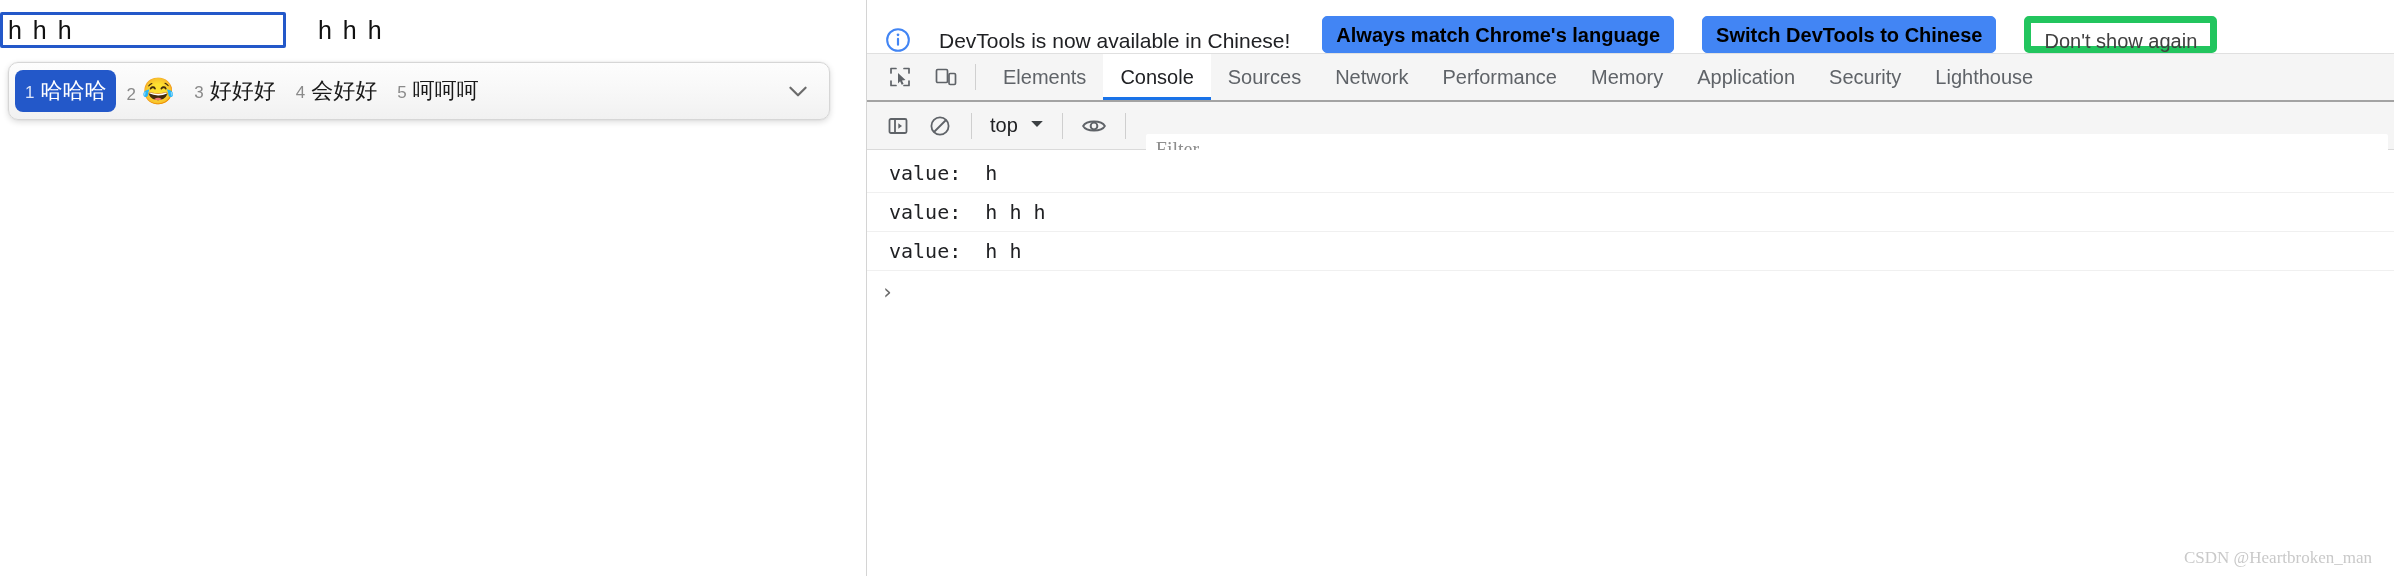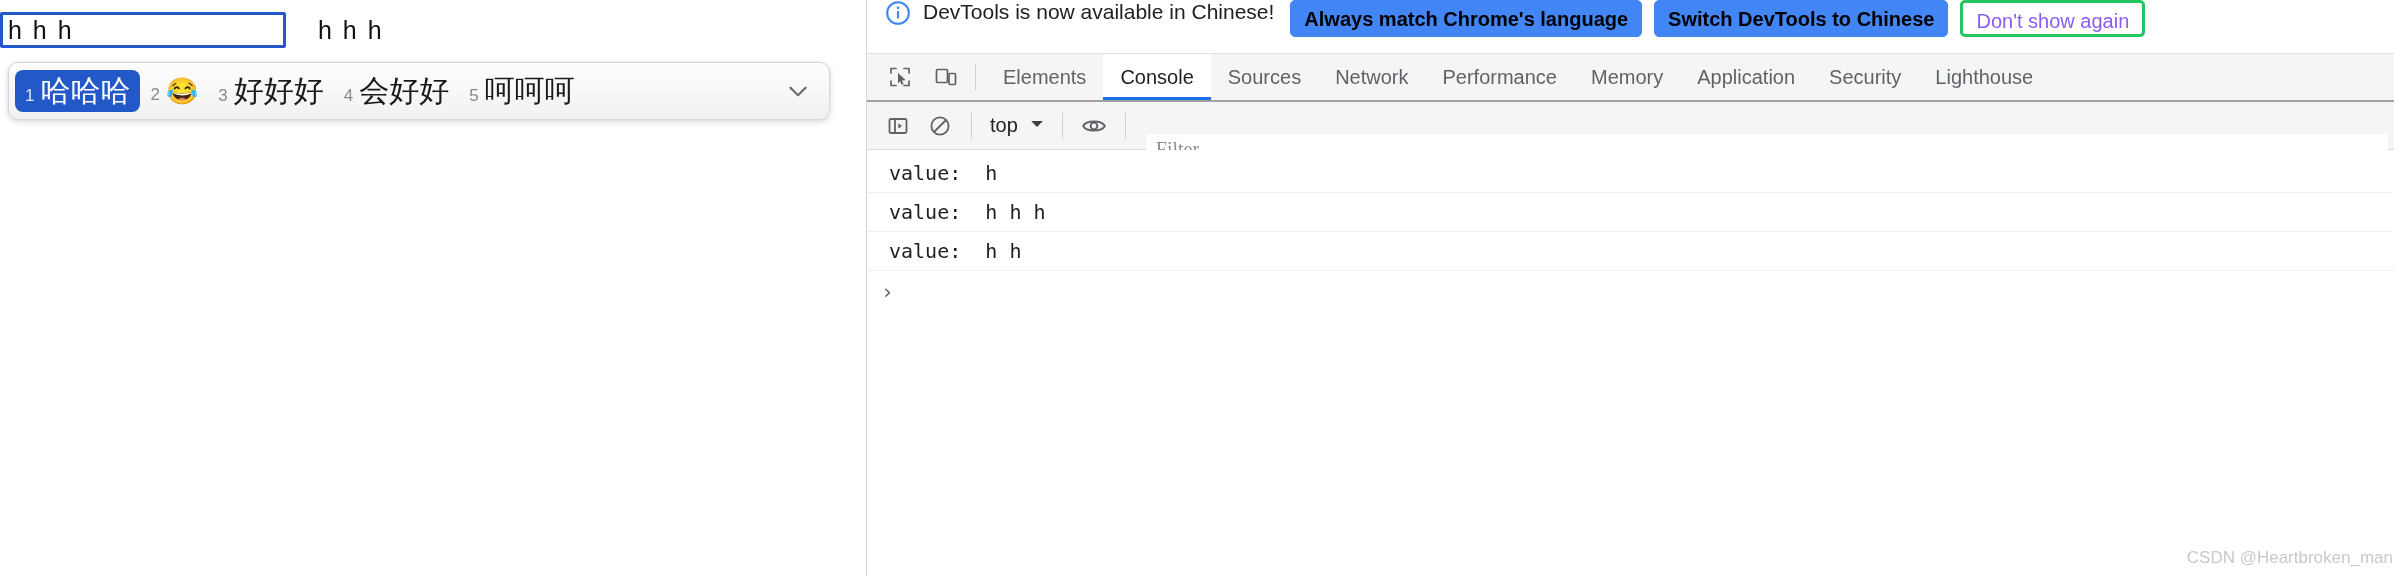--- a/index.html
+++ b/index.html
@@ -110,21 +110,21 @@
 
   .cand-index {
     font-size: 17px;
     color: #8a8a8a;
     margin-right: 6px;
     font-family: "Liberation Sans", sans-serif;
   }
   .cand.selected .cand-index { color: #dbe4f8; }
 
   .cand-text {
-    font-size: 30px;
+    font-size: 22px;
     color: #1a1a1a;
     font-family: "Liberation Sans", sans-serif;
     letter-spacing: 0px;
   }
   .cand.selected .cand-text { color: #ffffff; }
 
   .cand-text.emoji {
     font-size: 26px;
   }
 
@@ -150,25 +150,25 @@
     flex-direction: column;
     min-width: 0;
   }
 
   
   .infobar {
     height: 54px;
     flex: 0 0 54px;
     box-sizing: border-box;
     display: flex;
-    align-items: flex-start;
+    align-items: flex-end;
     padding: 0 16px 0 18px;
     background: #ffffff;
     border-bottom: 1px solid #e0e0e0;
-    gap: 0px;
+    gap: 16px;
   }
 
   .info-icon {
     flex: 0 0 auto;
     width: 26px;
     height: 26px;
     margin-right: 12px;
     display: flex;
     align-items: center;
     justify-content: center;
@@ -196,22 +196,22 @@
     border: 1px solid transparent;
   }
   .btn-primary {
     background: #4285f4;
     color: #000000;
     font-weight: bold;
     border-color: #4285f4;
   }
   .btn-secondary {
     background: #ffffff;
-    color: #8b5cf6;
-    border: 3px solid #22c55e;
+    color: #404040;
+    border: 7px solid #22c55e;
     margin-right: 0;
   }
 
   
   .tabbar {
     height: 48px;
     flex: 0 0 48px;
     box-sizing: border-box;
     display: flex;
     align-items: stretch;
@@ -353,25 +353,25 @@
     color: #6a6a6a;
     font-family: "DejaVu Sans Mono", monospace;
     font-size: 21px;
     line-height: 1;
     margin-right: 8px;
   }
 
   
   .watermark {
     position: absolute;
-    right: 1px;
+    right: 22px;
     bottom: 8px;
     font-size: 17px;
     color: #c9c9c9;
-    font-family: Liberation Sans, sans-serif;
+    font-family: Liberation Serif, serif;
     white-space: nowrap;
     pointer-events: none;
   }
 </style>
 </head>
 <body>
 
 <div class="root">
 
   <div class="page-pane">

